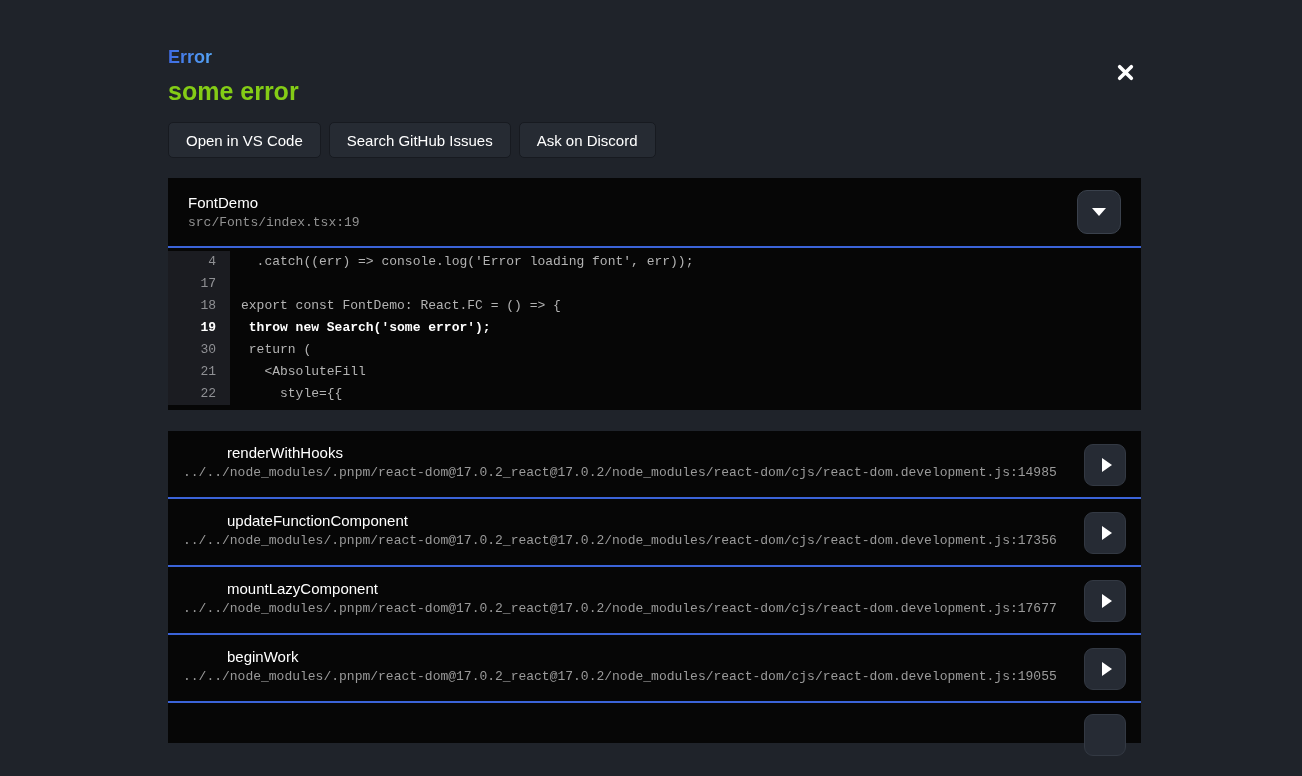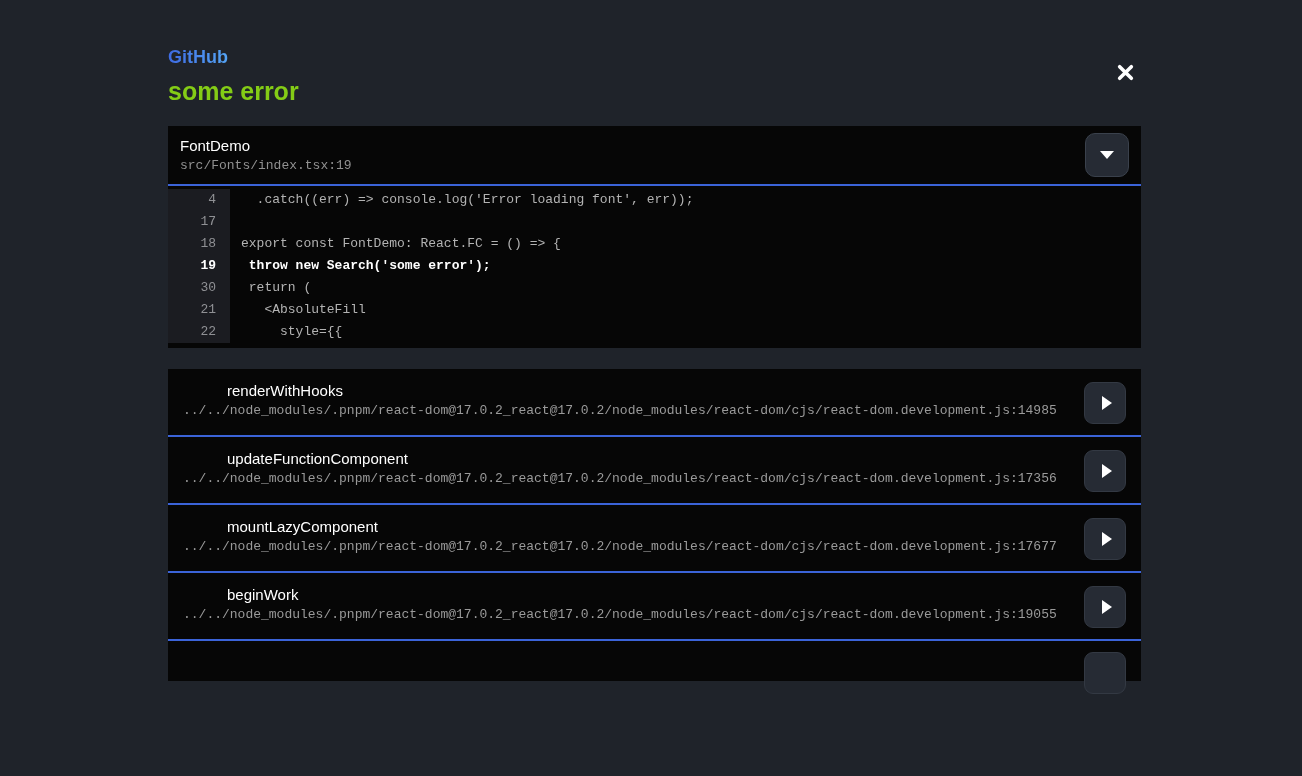--- a/index.html
+++ b/index.html
@@ -56,25 +56,25 @@
     display:inline-flex; align-items:center;
     cursor:pointer;
     white-space:nowrap;
   }
   
   .code-frame {
     margin-top:20px;
     background:#060606;
   }
   .code-header {
-    height:60px;
+    height:70px;
     display:flex;
     align-items:center;
     justify-content:space-between;
-    padding:0 12px;
+    padding:0 20px;
     border-bottom:2px solid #3b63d8;
   }
   .code-header .fn { font-size:15px; color:#ffffff; margin-bottom:4px; }
   .code-header .file {
     font-family:"Liberation Mono","DejaVu Sans Mono",monospace;
     font-size:13px; color:#919191;
   }
   .chev-btn {
     width:44px; height:44px;
     background:#262b34;
@@ -159,23 +159,30 @@
 <body>
 
 <button class="close-btn" aria-label="Close">
   <svg width="17" height="17" viewBox="0 0 16 16">
     <path d="M2.5 2.5 L13.5 13.5 M13.5 2.5 L2.5 13.5" stroke="#ffffff" stroke-width="3.4" stroke-linecap="round" fill="none"></path>
   </svg>
 </button>
 
 <div class="column">
 
-  <div class="error-kicker">GitHub</div>
+  <div class="error-kicker">Error</div>
   <div class="error-title">some error</div>
 
+  <div class="action-bar">
+  <button class="action-btn">Open in VS Code</button>
+
+  <button class="action-btn">Search GitHub Issues</button>
+
+  <button class="action-btn">Ask on Discord</button>
+</div>
 
   <div class="code-frame">
     <div class="code-header">
       <div>
         <div class="fn">FontDemo</div>
         <div class="file">src/Fonts/index.tsx:19</div>
       </div>
       <button class="chev-btn" aria-label="Collapse">
         <span class="chev-down"></span>
       </button>

